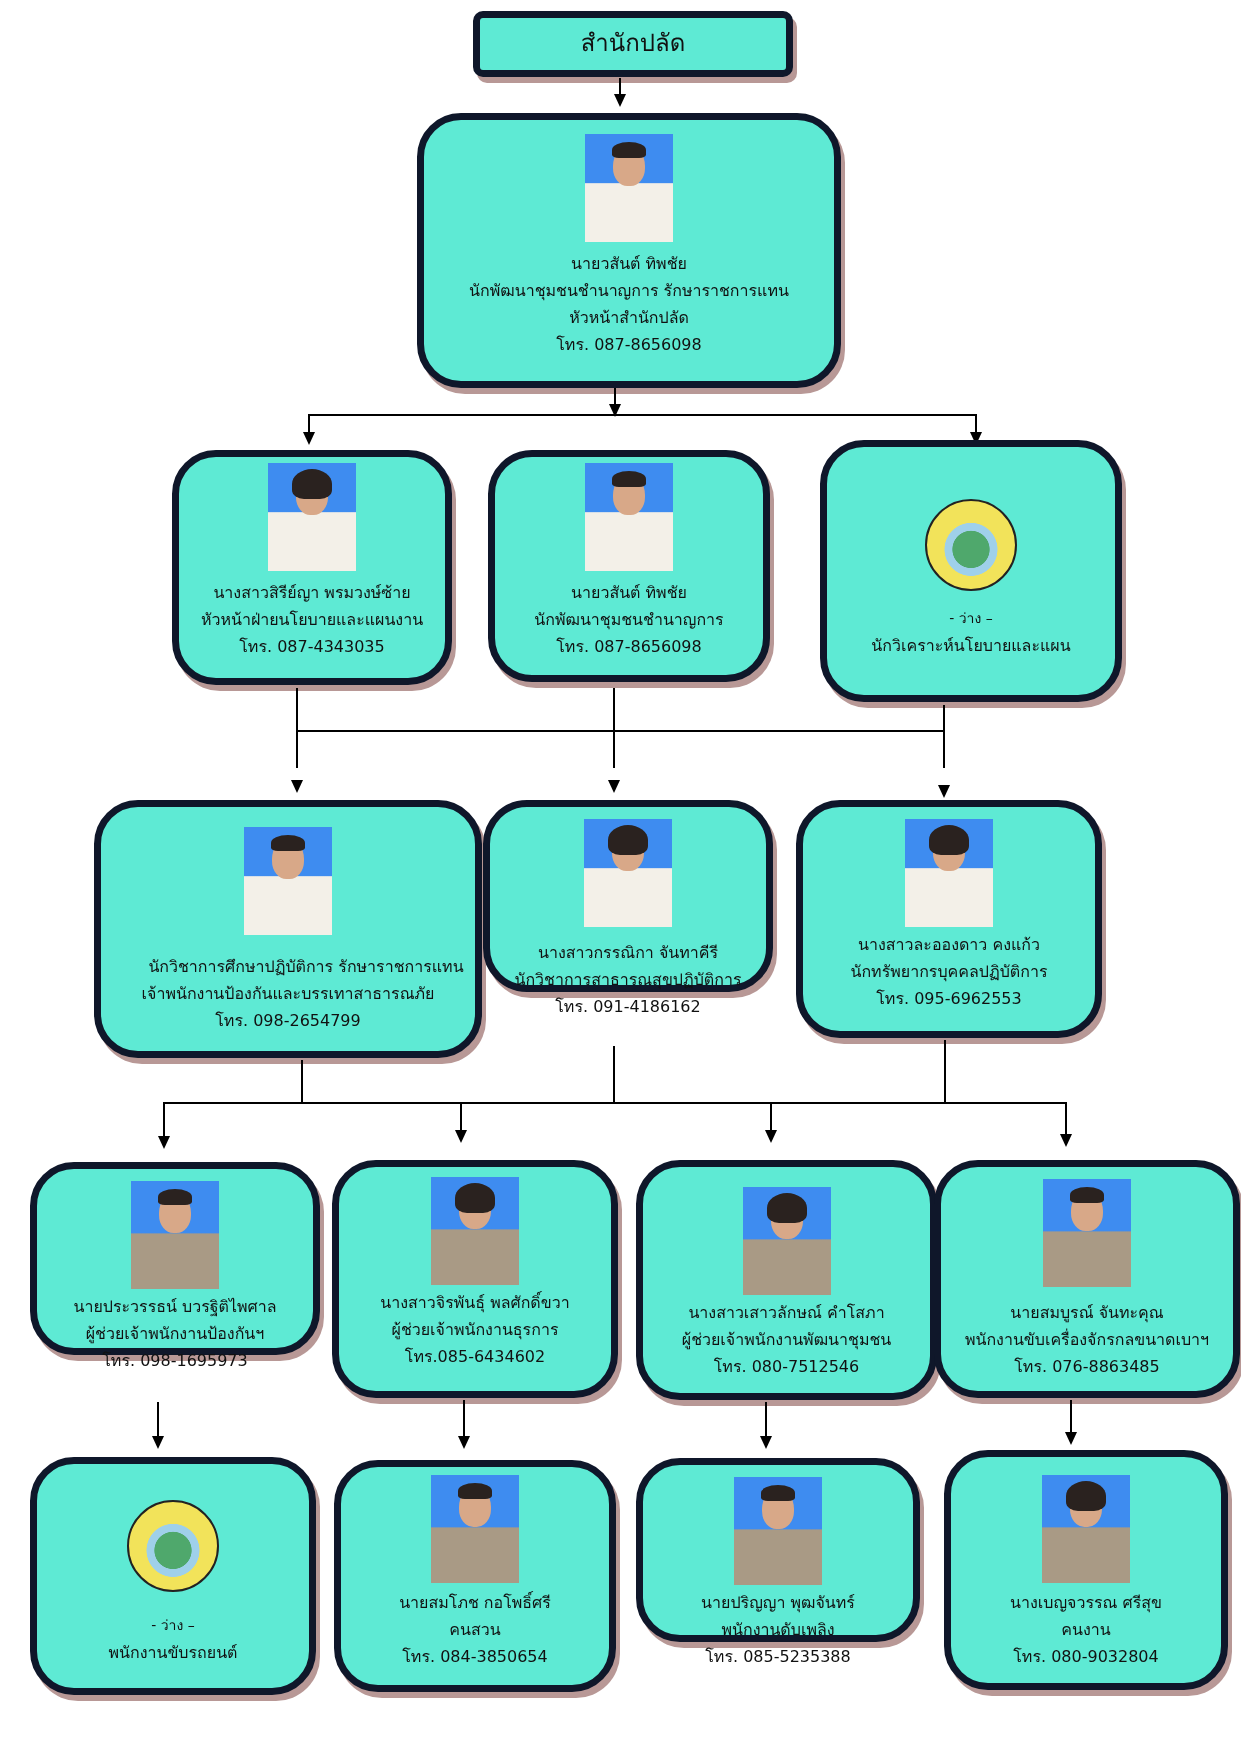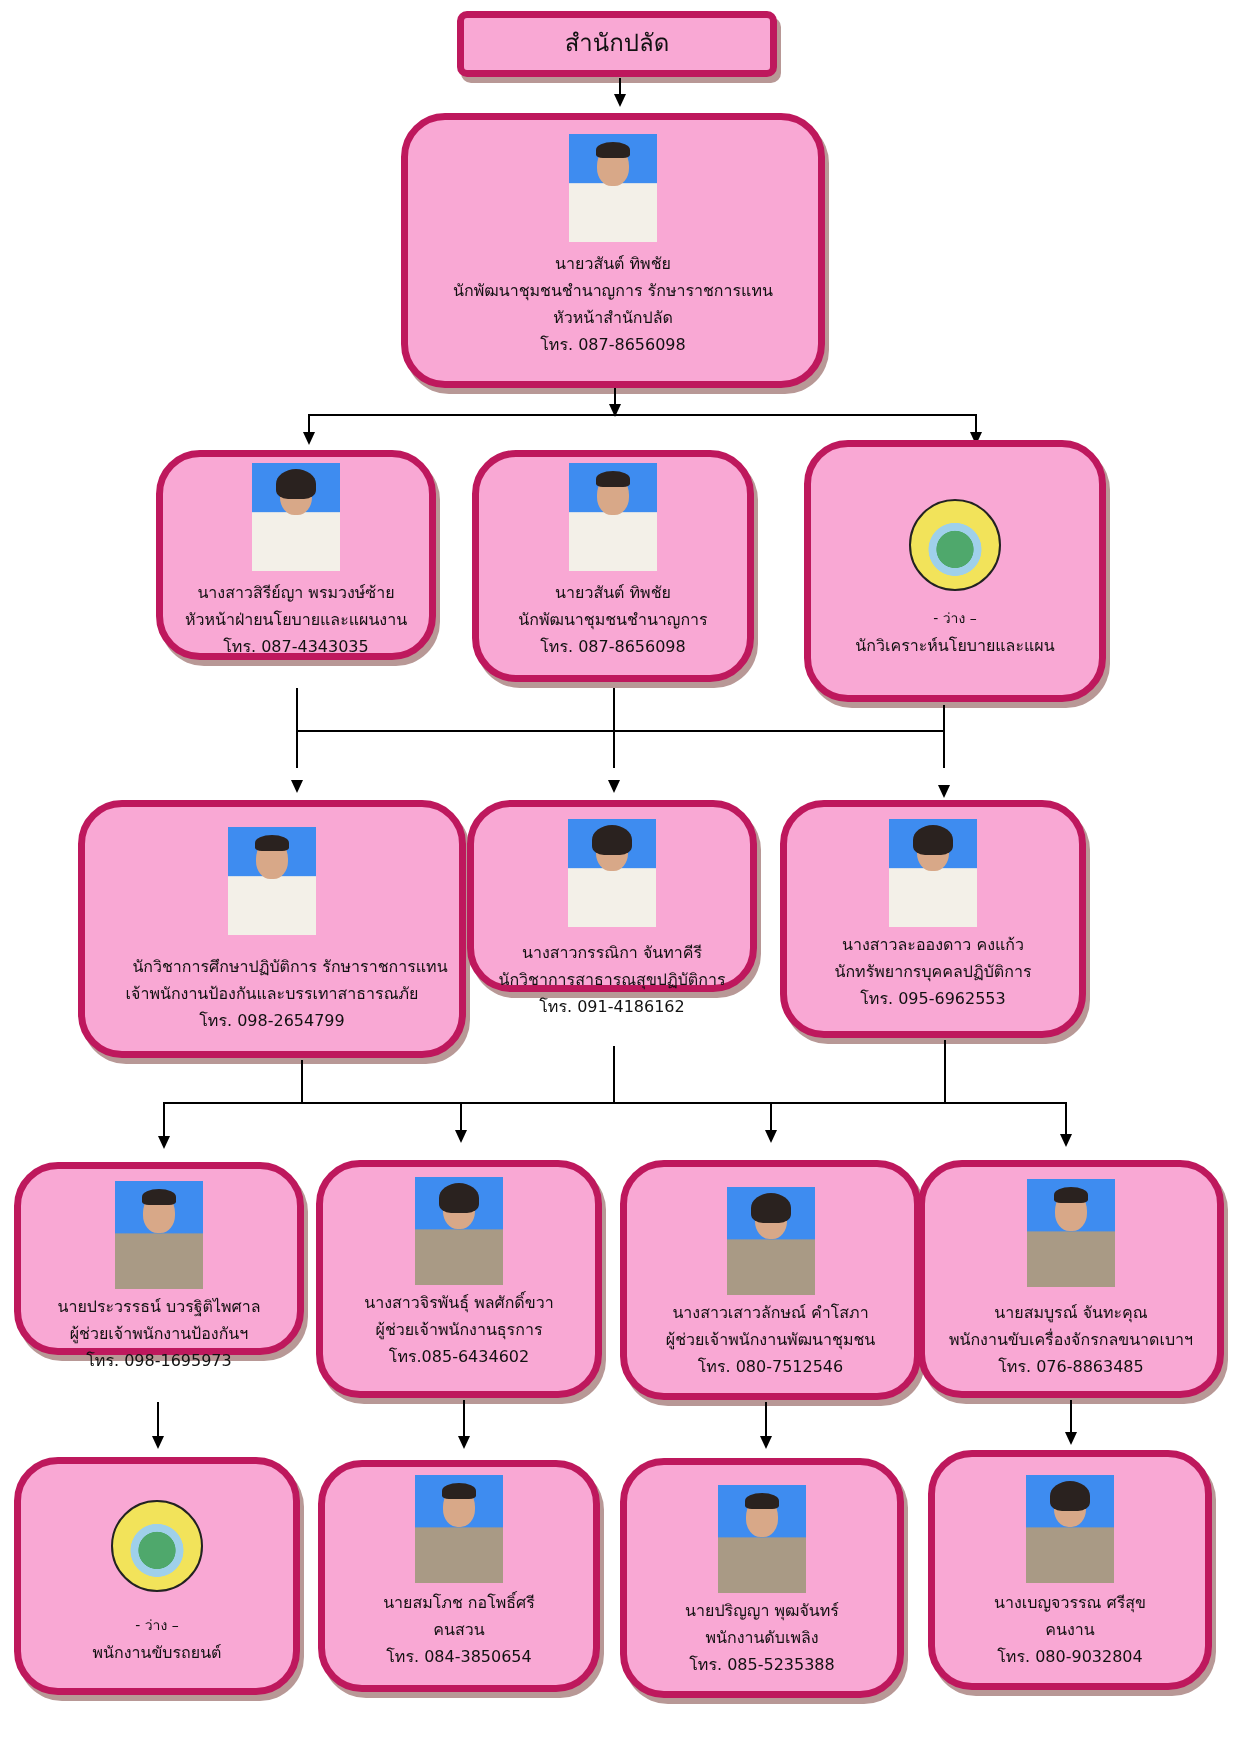--- a/index.html
+++ b/index.html
@@ -1,24 +1,25 @@
 <!DOCTYPE html>
 <html><head>
 <meta charset="utf-8">
 <style>
   html, body { margin:0; padding:0; background:#ffffff; }
   body { width:1241px; height:1755px; position:relative; overflow:hidden;
          font-family:"DejaVu Sans", sans-serif; color:#111; }
   .box {
     position:absolute; box-sizing:border-box;
-    background:#f9a8d4;
-    border:7px solid #be185d;
+    background:#5eead4;
+    border:7px solid #0f172a;
     border-radius:44px;
     box-shadow: 4px 6px 0 #b89896;
     text-align:center;
+    margin-left:16px;
   }
   .title-box { border-radius:10px; }
   .title-box .t { font-size:24px; line-height:50px; }
   .photo {
     display:block; margin:0 auto; width:88px; height:108px;
     background:linear-gradient(180deg,#3e8cf0 0%,#3e8cf0 45%,#f3f0e8 46%,#f3f0e8 100%);
     position:relative; overflow:hidden;
   }
   .photo .head { position:absolute; left:28px; top:12px; width:32px; height:40px;
     border-radius:50% 50% 45% 45%; background:#d8a888; }
@@ -58,21 +59,21 @@
 </div>
 
 <div class="line" style="left:614px; top:388px; width:2px; height:22px;"></div>
 <div class="arrow" style="left:609px; top:404px;"></div>
 <div class="line" style="left:308px; top:414px; width:668px; height:2px;"></div>
 <div class="line" style="left:308px; top:414px; width:2px; height:18px;"></div>
 <div class="arrow" style="left:303px; top:432px;"></div>
 <div class="line" style="left:975px; top:414px; width:2px; height:18px;"></div>
 <div class="arrow" style="left:970px; top:432px;"></div>
 
-<div class="box" style="left:156px; top:450px; width:280px; height:210px; padding-top:6px;">
+<div class="box" style="left:156px; top:450px; width:280px; height:235px; padding-top:6px;">
   <div class="photo f">
       <div class="head"></div>
       <div class="hair"></div>
     </div>
   <div class="txt" style="margin-top:8px;">นางสาวสิรีย์ญา พรมวงษ์ซ้าย</div>
   <div class="txt">หัวหน้าฝ่ายนโยบายและแผนงาน</div>
   <div class="txt">โทร. 087-4343035</div>
 </div>
 <div class="box" style="left:472px; top:450px; width:282px; height:232px; padding-top:6px;">
   <div class="photo">
@@ -191,21 +192,21 @@
 </div>
 <div class="box" style="left:318px; top:1460px; width:282px; height:232px; padding-top:8px;">
   <div class="photo khaki">
       <div class="head"></div>
       <div class="hair"></div>
     </div>
   <div class="txt" style="margin-top:6px;">นายสมโภช กอโพธิ์ศรี</div>
   <div class="txt">คนสวน</div>
   <div class="txt">โทร. 084-3850654</div>
 </div>
-<div class="box" style="left:620px; top:1458px; width:284px; height:240px; padding-top:20px;">
+<div class="box" style="left:620px; top:1458px; width:284px; height:184px; padding-top:12px;">
   <div class="photo khaki">
       <div class="head"></div>
       <div class="hair"></div>
     </div>
   <div class="txt" style="margin-top:4px;">นายปริญญา พุฒจันทร์</div>
   <div class="txt">พนักงานดับเพลิง</div>
   <div class="txt">โทร. 085-5235388</div>
 </div>
 <div class="box" style="left:928px; top:1450px; width:284px; height:240px; padding-top:18px;">
   <div class="photo khaki f">

